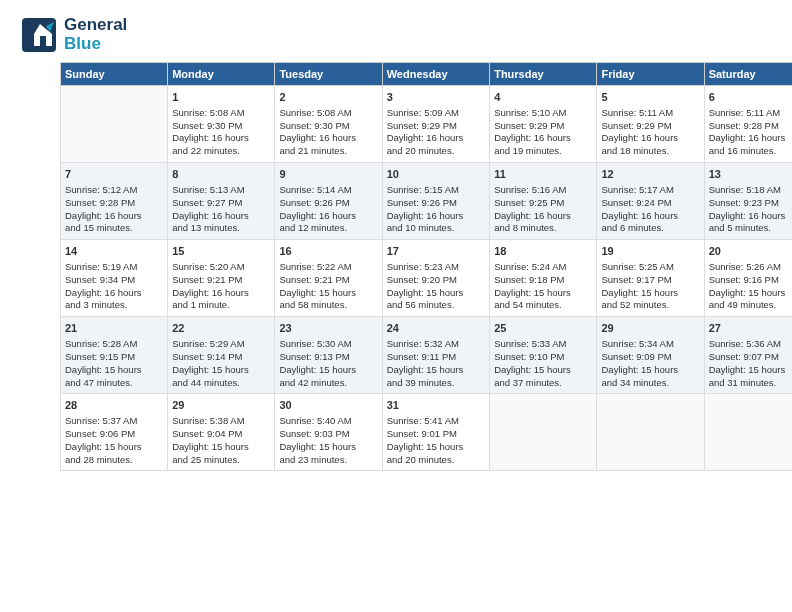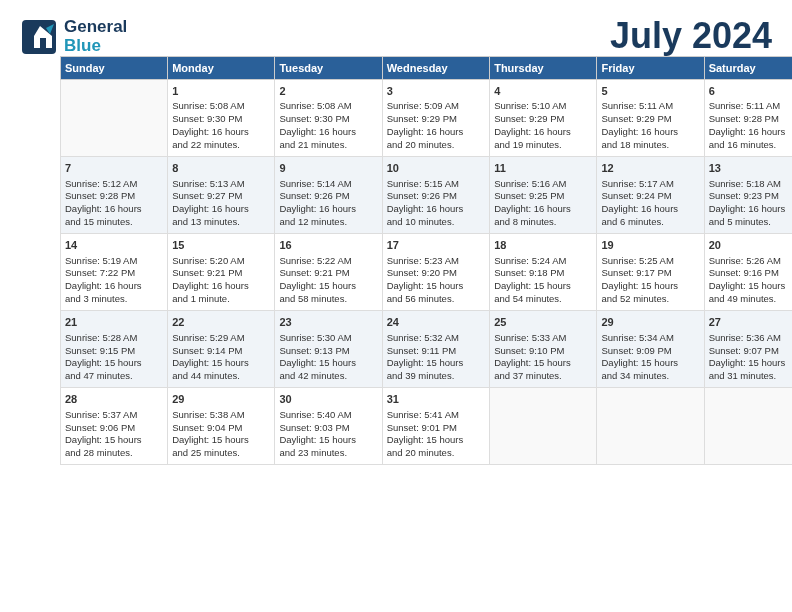--- a/index.html
+++ b/index.html
@@ -12,21 +12,22 @@
     }
     .page {
       width: 792px;
       height: 612px;
       padding: 16px 20px 12px 20px;
       background: #fff;
     }
     .header {
       display: flex;
       justify-content: space-between;
-      align-items: flex-end;
+      align-items: center;
+      margin-bottom: 8px;
     }
     .logo {
       display: flex;
       flex-direction: column;
       align-items: flex-start;
     }
     .logo-row {
       display: flex;
       align-items: center;
       gap: 2px;
@@ -96,21 +97,20 @@
           <polygon points="20,8 32,18 32,30 26,30 26,20 20,20 20,30 14,30 14,18" fill="white"></polygon>
           <polygon points="26,10 34,6 30,16" fill="#2196b8"></polygon>
         </svg>
         <div style="margin-left:4px">
           <div style="font-size:17px;font-weight:bold;color:#1a3a5c;line-height:1.1;">General</div>
           <div style="font-size:17px;font-weight:bold;color:#2196b8;line-height:1.1;">Blue</div>
         </div>
       </div>
     </div>
     <div class="title-area">
-      <div class="month-title">July 2024</div>
     </div>
   </div>
 
   <table class="calendar">
     <thead>
       <tr>
         <th>Sunday</th>
         <th>Monday</th>
         <th>Tuesday</th>
         <th>Wednesday</th>
@@ -213,21 +213,21 @@
             <div>Sunrise: 5:18 AM</div>
             <div>Sunset: 9:23 PM</div>
             <div>Daylight: 16 hours</div>
             <div>and 5 minutes.</div>
           </td>
         </tr>
         <tr>
           <td>
             <span class="day-num">14</span>
             <div>Sunrise: 5:19 AM</div>
-            <div>Sunset: 7:22 PM</div>
+            <div>Sunset: 9:34 PM</div>
             <div>Daylight: 16 hours</div>
             <div>and 3 minutes.</div>
           </td>
           <td>
             <span class="day-num">15</span>
             <div>Sunrise: 5:20 AM</div>
             <div>Sunset: 9:21 PM</div>
             <div>Daylight: 16 hours</div>
             <div>and 1 minute.</div>
           </td>

